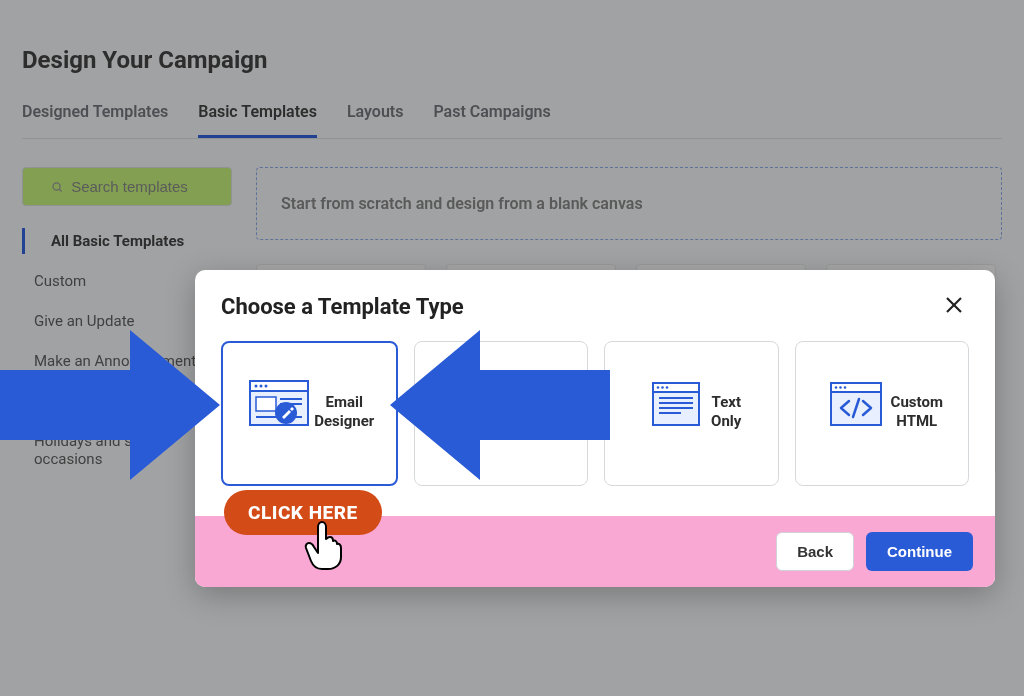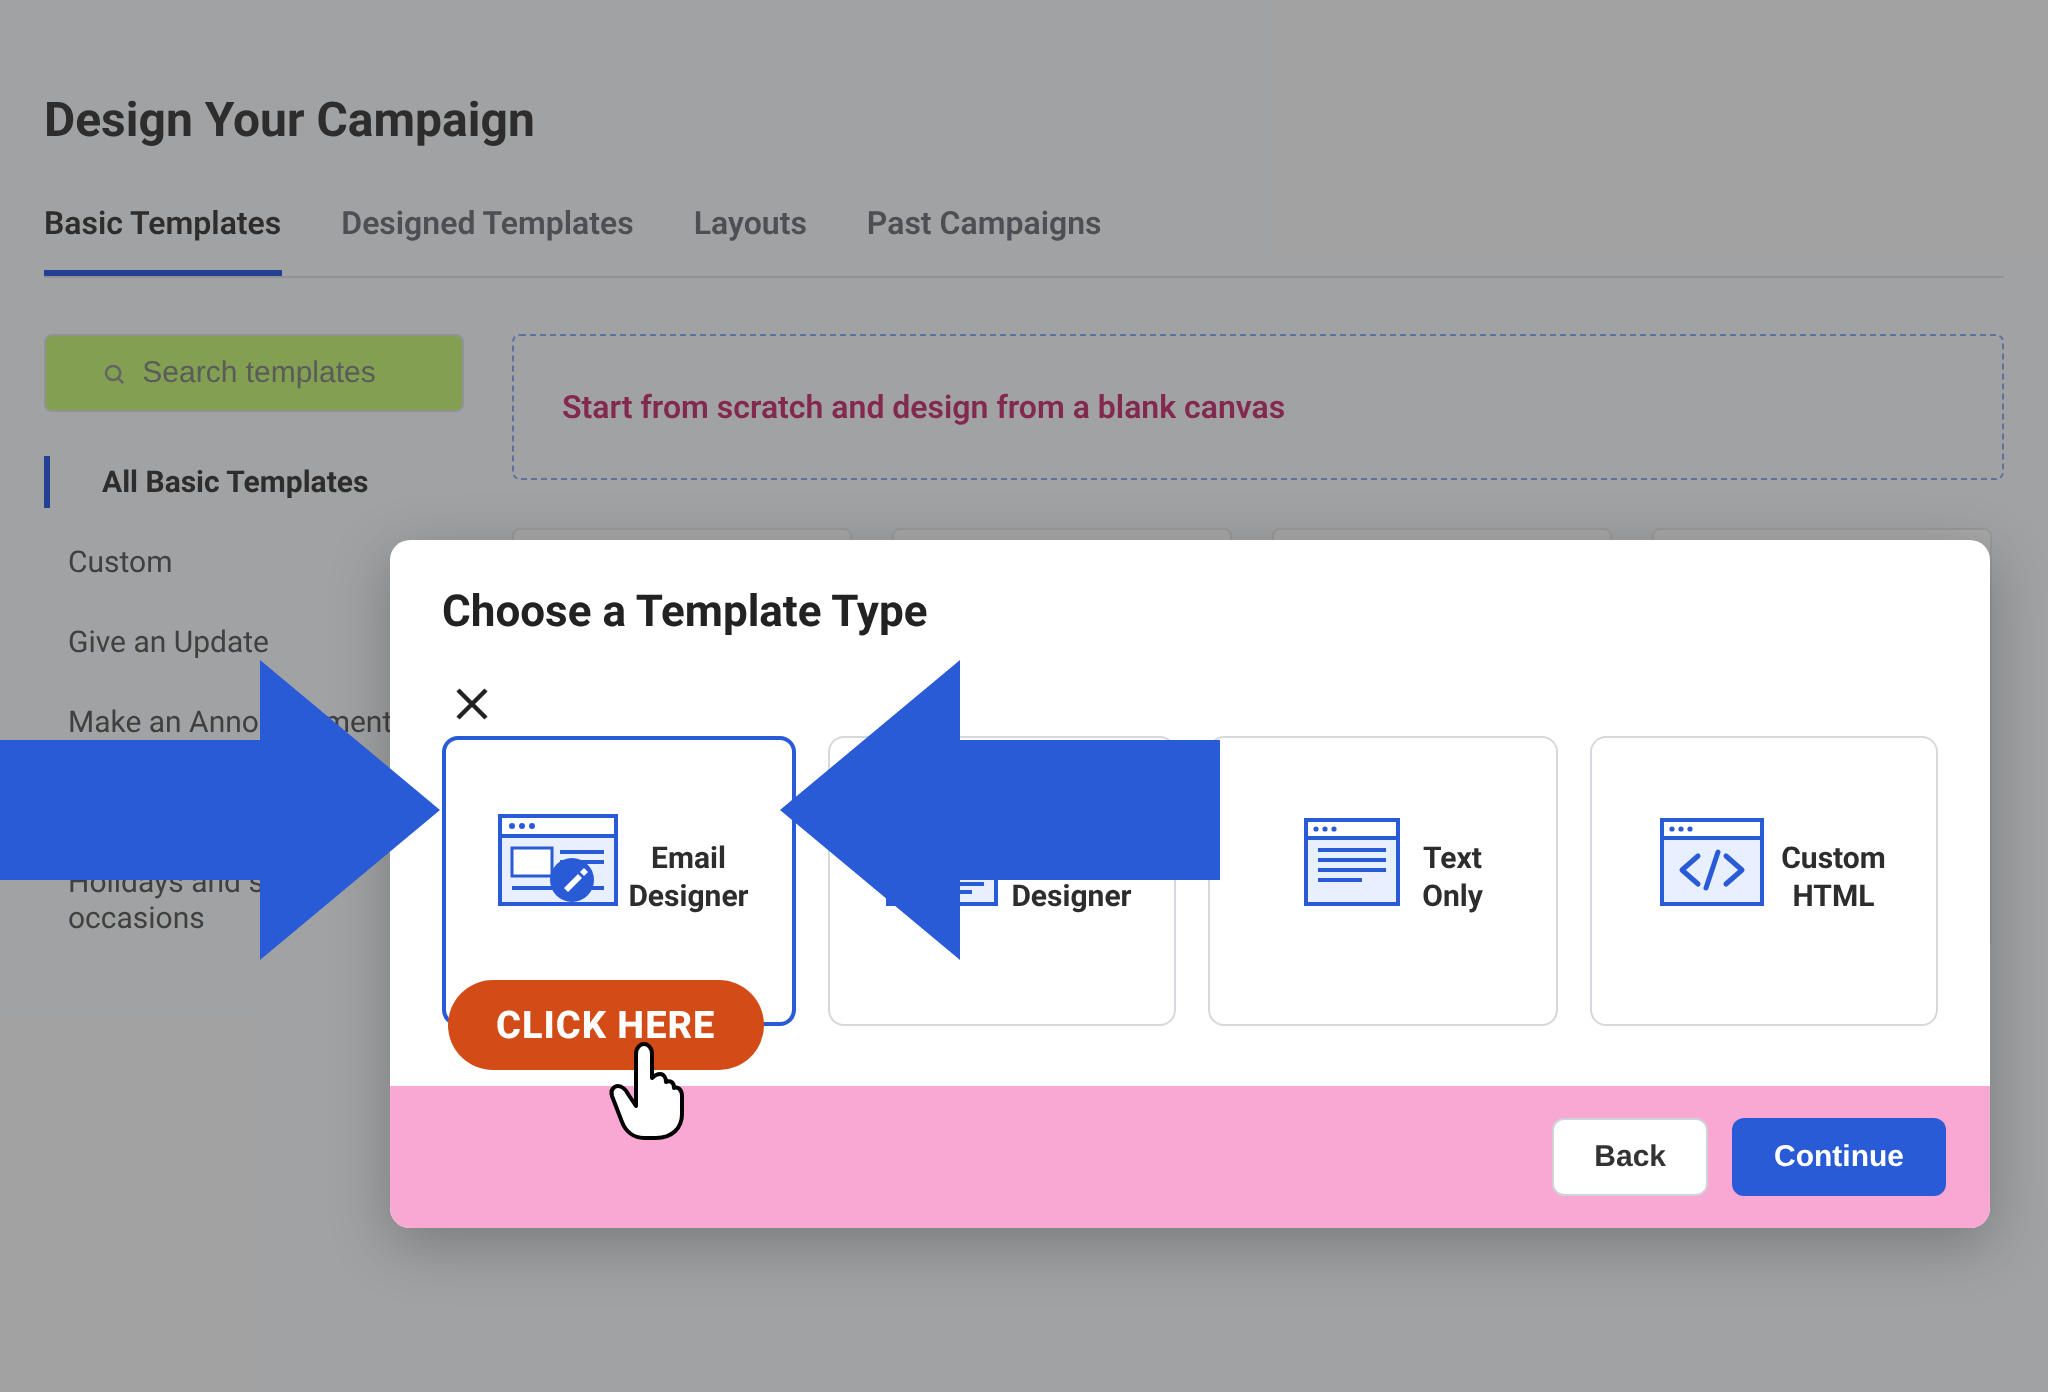--- a/index.html
+++ b/index.html
@@ -88,21 +88,21 @@
   }
   .main{
     flex:1;
   }
   .scratch-box{
     border:1.5px dashed #7da0e8;
     border-radius:4px;
     padding:26px 24px;
     font-size:16px;
     font-weight:600;
-    color:#be185d;
+    color:#737373;
     margin-bottom:24px;
   }
   .template-row{
     display:flex;
     gap:20px;
   }
   .template-thumb{
     width:170px;height:210px;
     background:#fff;
     border:1px solid #e3e5e8;
@@ -127,21 +127,20 @@
     z-index:20;
     overflow:hidden;
   }
   .modal-body{
     padding:24px 26px 30px 26px;
   }
   .modal-header{
     display:flex;
     justify-content:space-between;
     align-items:flex-start;
-    flex-direction:column;
   }
   .modal-title{
     font-size:22px;
     font-weight:700;
     color:#222;
     margin-bottom:22px;
   }
   .close-btn{
     font-size:22px;
     font-weight:700;
@@ -235,22 +234,22 @@
     width:50px;height:55px;
   }
 </style>
 </head>
 <body>
 
 <div class="page">
   <h1 class="page-title">Design Your Campaign</h1>
 
   <div class="tabs">
+    <div class="tab">Designed Templates</div>
     <div class="tab active">Basic Templates</div>
-    <div class="tab">Designed Templates</div>
     <div class="tab">Layouts</div>
     <div class="tab">Past Campaigns</div>
   </div>
 
   <div class="content">
     <div class="sidebar">
       <div class="search">
         <svg class="search-icon" viewBox="0 0 24 24" fill="none" stroke="currentColor" stroke-width="2.5">
             <circle cx="11" cy="11" r="7"></circle>
             <line x1="21" y1="21" x2="16.5" y2="16.5"></line>

